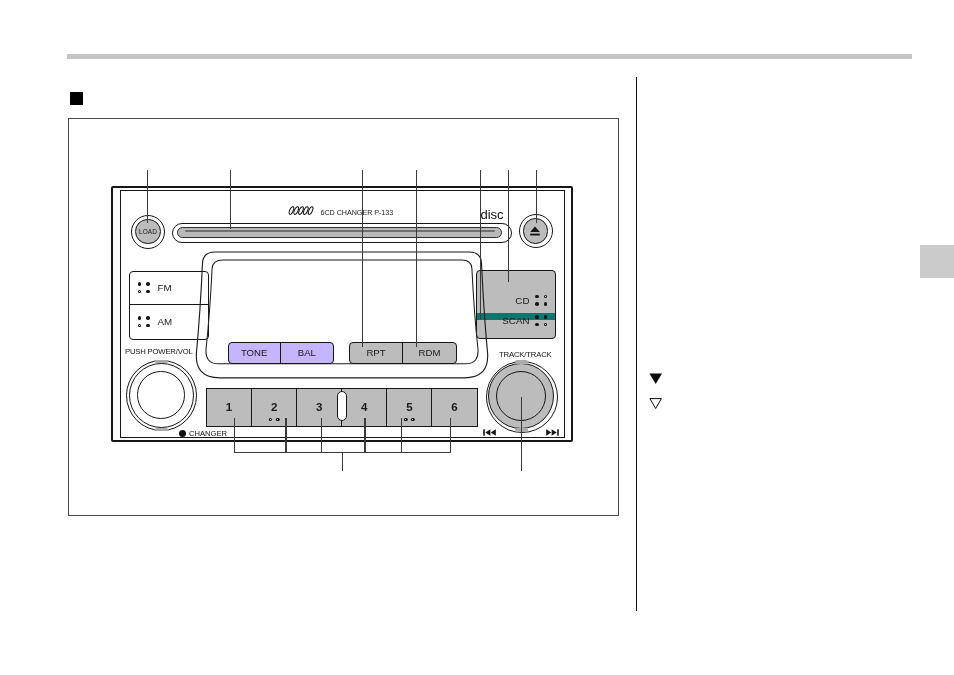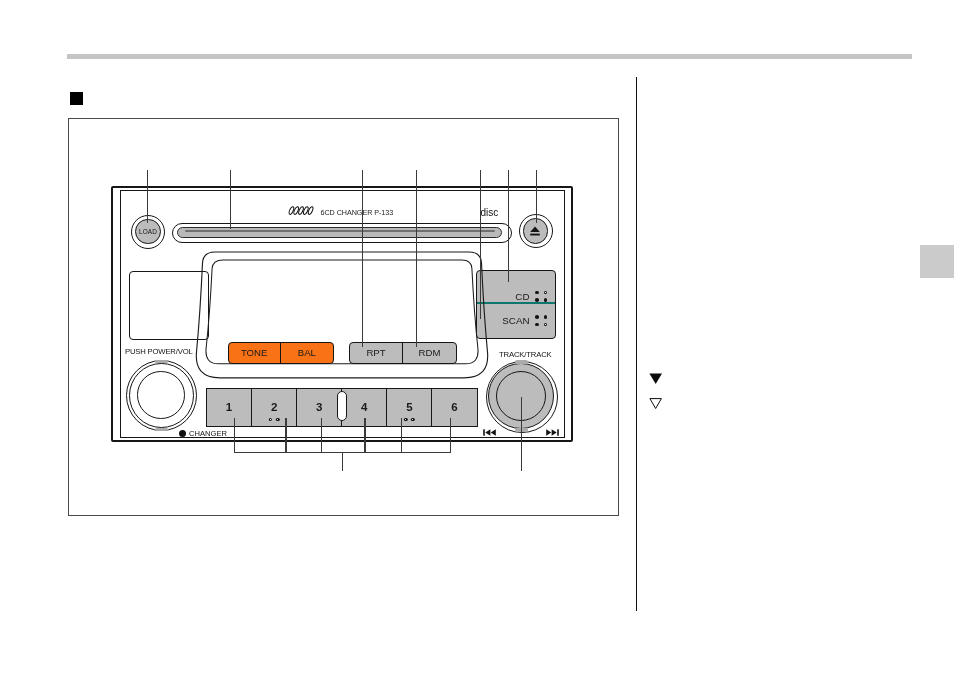--- a/index.html
+++ b/index.html
@@ -21,48 +21,48 @@
 
   
   .load-btn { position:absolute; left:131px; top:214.5px; width:34px; height:34px; border:1.3px solid #161616; border-radius:50%; background:#fff; }
   .load-inner { position:absolute; left:3.2px; top:3.2px; width:25.6px; height:25.6px; border:1.2px solid #161616; border-radius:50%; background:#bcbcbc; display:flex; align-items:center; justify-content:center; }
   .load-inner span { font-size:6.4px; letter-spacing:0.1px; color:#111; }
   .cd-slot { position:absolute; left:171.5px; top:222.5px; width:340px; height:20px; border:1.2px solid #161616; border-radius:10px; background:#fff; }
   .cd-slot-inner { position:absolute; left:4.5px; top:3.4px; width:325px; height:11.6px; border:1px solid #2c2c2c; border-radius:6px; background:#b9b9b9; }
   .cd-slot-shade { position:absolute; left:7px; top:2.6px; width:310px; height:1.6px; background:#6f6f6f; border-radius:1px; }
   .logo-svg { position:absolute; left:288px; top:205px; }
   .brand-text { position:absolute; left:320.5px; top:208.2px; font-size:7.2px; letter-spacing:-0.05px; color:#1c1c1c; white-space:nowrap; }
-  .disc-label { position:absolute; left:480.5px; top:206.5px; font-size:10px; color:#111; }
+  .disc-label { position:absolute; left:480.5px; top:206.5px; font-size:13px; color:#111; }
   .eject-btn { position:absolute; left:518.5px; top:214px; width:34px; height:34px; border:1.3px solid #161616; border-radius:50%; background:#fff; }
   .eject-inner { position:absolute; left:3.2px; top:3.2px; width:25.6px; height:25.6px; border:1.2px solid #161616; border-radius:50%; background:#bcbcbc; display:flex; align-items:center; justify-content:center; }
 
   
   .band-group { position:absolute; left:128.5px; top:270.5px; width:80px; height:69px; border:1.2px solid #161616; border-radius:4px; background:#fff; }
   .band-half { position:absolute; left:0; width:100%; height:50%; display:flex; align-items:center; padding-left:8px; gap:8px; }
   .band-half.top { top:0; border-bottom:1px solid #161616; }
   .band-half.bot { bottom:0; }
   .band-label { font-size:9.8px; color:#1a1a1a; }
 
   .dots4 { position:relative; width:12px; height:12px; flex:0 0 auto; }
   .dots4 i { position:absolute; width:3.5px; height:3.5px; border-radius:50%; background:radial-gradient(circle,#fff 0 12%, #151515 13% 100%); }
   .dots4 i:nth-child(1){ left:0; top:0.4px; } .dots4 i:nth-child(2){ right:0; top:0.4px; }
   .dots4 i:nth-child(3){ left:0; bottom:0.4px; } .dots4 i:nth-child(4){ right:0; bottom:0.4px; }
 
   .bezel-svg { position:absolute; left:0; top:0; pointer-events:none; }
 
   .source-group { position:absolute; left:476px; top:270px; width:79.5px; height:68.5px; border:1.2px solid #161616; border-radius:4px; background:#bcbcbc; }
   .source-half { position:absolute; left:0; width:100%; height:50%; display:flex; align-items:center; justify-content:flex-end; padding-right:7.5px; gap:5.5px; }
-  .source-half.top { top:0; border-bottom:2px solid #0f766e;align-items:flex-end; }
+  .source-half.top { top:16px; border-bottom:7px solid #0f766e; }
   .source-half.bot { bottom:0; }
   .source-label { font-size:9.8px; color:#1a1a1a; }
 
   .pair-btn { position:absolute; display:flex; border:1.3px solid #161616; border-radius:4px; }
   .pair-btn .cell { flex:1 1 50%; display:flex; align-items:center; justify-content:center; font-size:9.6px; color:#1a1a1a; }
   .pair-btn .cell.first { border-right:1.2px solid #161616; }
-  .tone-bal { left:227.5px; top:341.5px; width:106.5px; height:22px; background:#f97316; }
+  .tone-bal { left:227.5px; top:341.5px; width:106.5px; height:22px; background:#c4b5fd; }
   .rpt-rdm { left:349px; top:341.5px; width:108px; height:22px; background:#bcbcbc; }
 
   
   .vol-label { position:absolute; left:125px; top:346.8px; font-size:7.7px; letter-spacing:-0.18px; color:#111; white-space:nowrap; }
   .knob { position:absolute; border-radius:50%; }
   .vol-knob { left:126px; top:360px; width:71px; height:71px; border:1.2px solid #161616; background:#fff; }
   .knob-ring2 { position:absolute; left:1.6px; top:1.6px; width:65.4px; height:65.4px; border:1px solid #161616; border-radius:50%; }
   .vol-core { position:absolute; left:10.3px; top:10.3px; width:47.6px; height:47.6px; border:1.2px solid #161616; border-radius:50%; background:#fff; }
   .tick { position:absolute; width:13px; height:3.6px; background:#ababab; border-radius:2px; }
   .bright-row { position:absolute; left:179px; top:428.5px; display:flex; align-items:center; gap:3px; }
@@ -127,20 +127,38 @@
   <div class="eject-btn">
     <div class="eject-inner">
       <svg width="12" height="10" viewBox="0 0 12 10">
         <polygon points="6,0.5 10.8,6 1.2,6" fill="#141414"></polygon>
         <rect x="1.2" y="7.6" width="9.6" height="1.9" fill="#141414"></rect>
       </svg>
     </div>
   </div>
 
   <div class="band-group">
+    <div class="band-half top">
+      <span class="dots4">
+          <i></i>
+          <i></i>
+          <i></i>
+          <i></i>
+        </span>
+      <span class="band-label">FM</span>
+    </div>
+    <div class="band-half bot">
+      <span class="dots4">
+          <i></i>
+          <i></i>
+          <i></i>
+          <i></i>
+        </span>
+      <span class="band-label">AM</span>
+    </div>
   </div>
 
   <div class="source-group">
     <div class="source-half top">
       <span class="source-label">CD</span>
       <span class="dots4">
           <i></i>
           <i></i>
           <i></i>
           <i></i>

